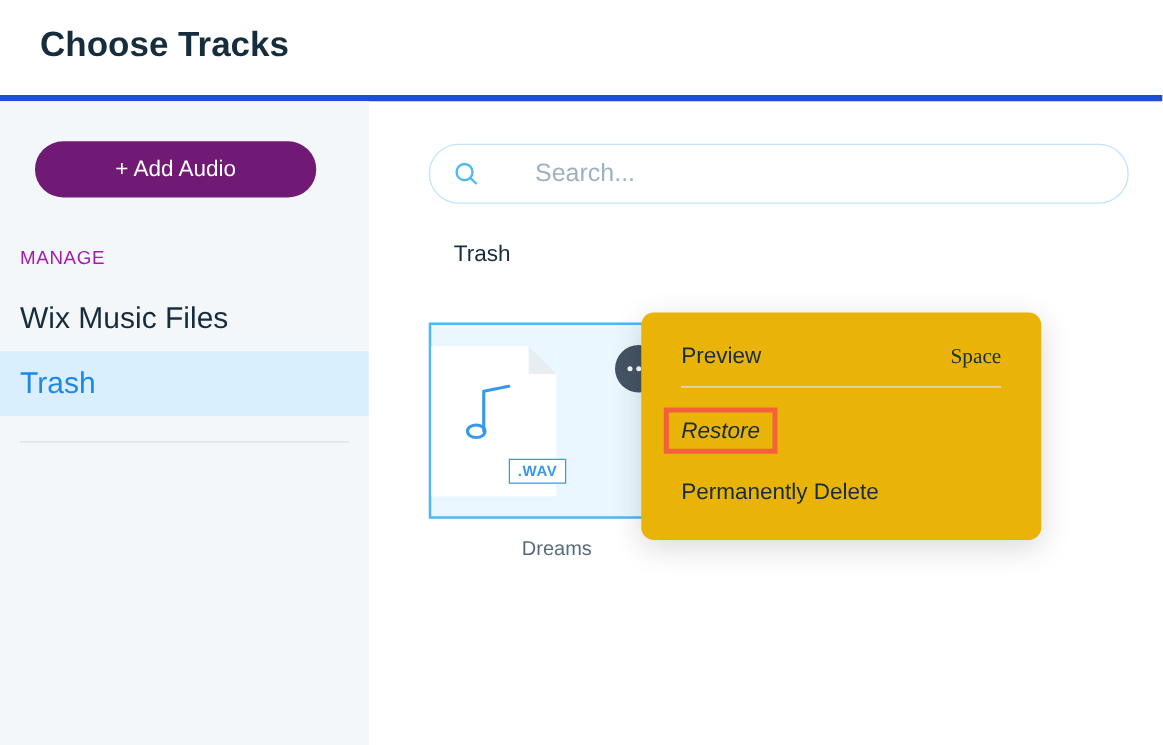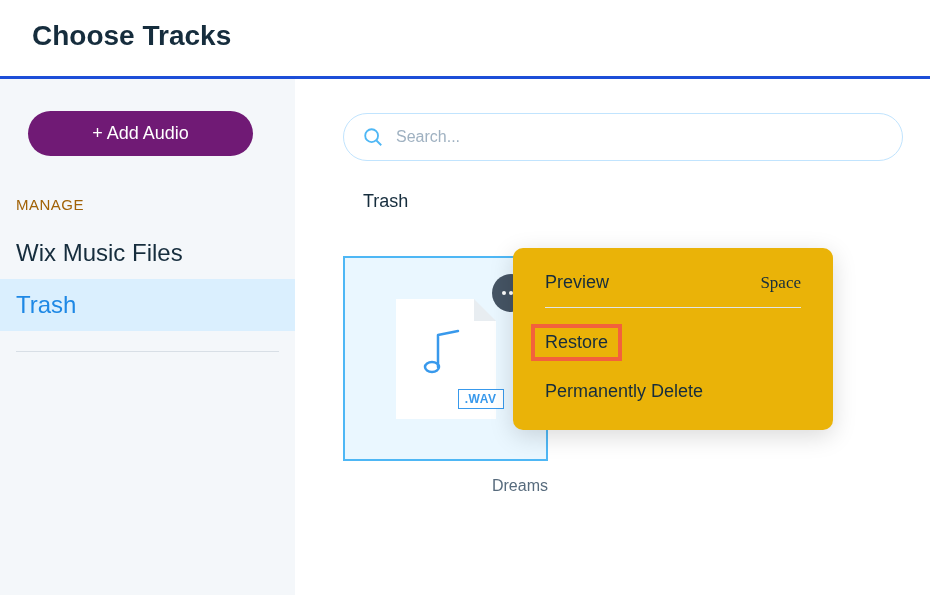--- a/index.html
+++ b/index.html
@@ -6,21 +6,21 @@
     body {
       font-family: -apple-system, BlinkMacSystemFont, "Segoe UI", Helvetica, Arial, sans-serif;
       background: #fff;
       width: 930px;
       height: 596px;
       overflow: hidden;
       color: #162d3d;
     }
     .header {
       padding: 20px 32px 24px;
-      border-bottom: 3px solid #1d4ed8;
+      border-bottom: 5px solid #1d4ed8;
     }
     .header-title {
       font-size: 28px;
       font-weight: 700;
       color: #162d3d;
     }
     .body {
       display: flex;
       height: calc(100% - 80px);
     }
@@ -38,21 +38,21 @@
       border-radius: 999px;
       padding: 12px 42px;
       font-size: 18px;
       font-weight: 400;
       cursor: pointer;
       margin: 8px 0 40px 28px;
       width: 225px;
       text-align: center;
     }
     .sidebar-section-label {
-      color: #a16207;
+      color: #a21caf;
       font-size: 15px;
       font-weight: 400;
       letter-spacing: 0.5px;
       padding: 0 16px 14px;
     }
     .sidebar-item {
       padding: 12px 16px;
       font-size: 24px;
       color: #162d3d;
       cursor: pointer;
@@ -81,44 +81,44 @@
       height: 48px;
     }
     .search-icon-wrap {
       display: flex;
       align-items: center;
       margin-right: 12px;
     }
     .search-input {
       border: none;
       outline: none;
-      font-size: 16px;
+      font-size: 20px;
       color: #7a92a5;
       flex: 1;
       background: transparent;
+      margin-left: 32px;
     }
     .search-input::placeholder { color: #9fb1c1; }
     .breadcrumb {
       font-size: 18px;
       color: #162d3d;
       padding: 30px 0 0 20px;
     }
     .thumb-area {
       padding: 44px 0 0 0;
       position: relative;
     }
     .thumb {
       width: 205px;
-      height: 205px;
+      height: 157px;
       border: 2px solid #4eb7f5;
       background: #eaf7ff;
       position: relative;
       display: flex;
       align-items: center;
-      justify-content: center;
     }
     .file-card {
       background: #fff;
       width: 100px;
       height: 120px;
       position: relative;
     }
     .file-fold {
       position: absolute;
       top: 0;
@@ -162,21 +162,21 @@
     .more-btn .dot {
       width: 4px;
       height: 4px;
       background: #fff;
       border-radius: 50%;
     }
     .thumb-label {
       font-size: 16px;
       color: #576b7d;
       padding: 16px 0 0 0;
-      text-align: right;
+      text-align: center;
       width: 205px;
     }
     .context-menu {
       position: absolute;
       top: 36px;
       left: 170px;
       width: 320px;
       background: #eab308;
       border-radius: 10px;
       box-shadow: 0 6px 24px rgba(0,0,0,0.15);
@@ -200,20 +200,21 @@
     .menu-divider {
       border: none;
       border-top: 1px solid #e0e4e8;
       margin: 4px 32px 6px;
     }
     .highlight-box {
       display: inline-block;
       border: 4px solid #f3613c;
       padding: 4px 10px;
       margin-left: -14px;
+      font-style: italic;
     }
   </style>
 </head>
 <body>
 
 <div class="header">
   <h1 class="header-title">Choose Tracks</h1>
 </div>
 
 <div class="body">

